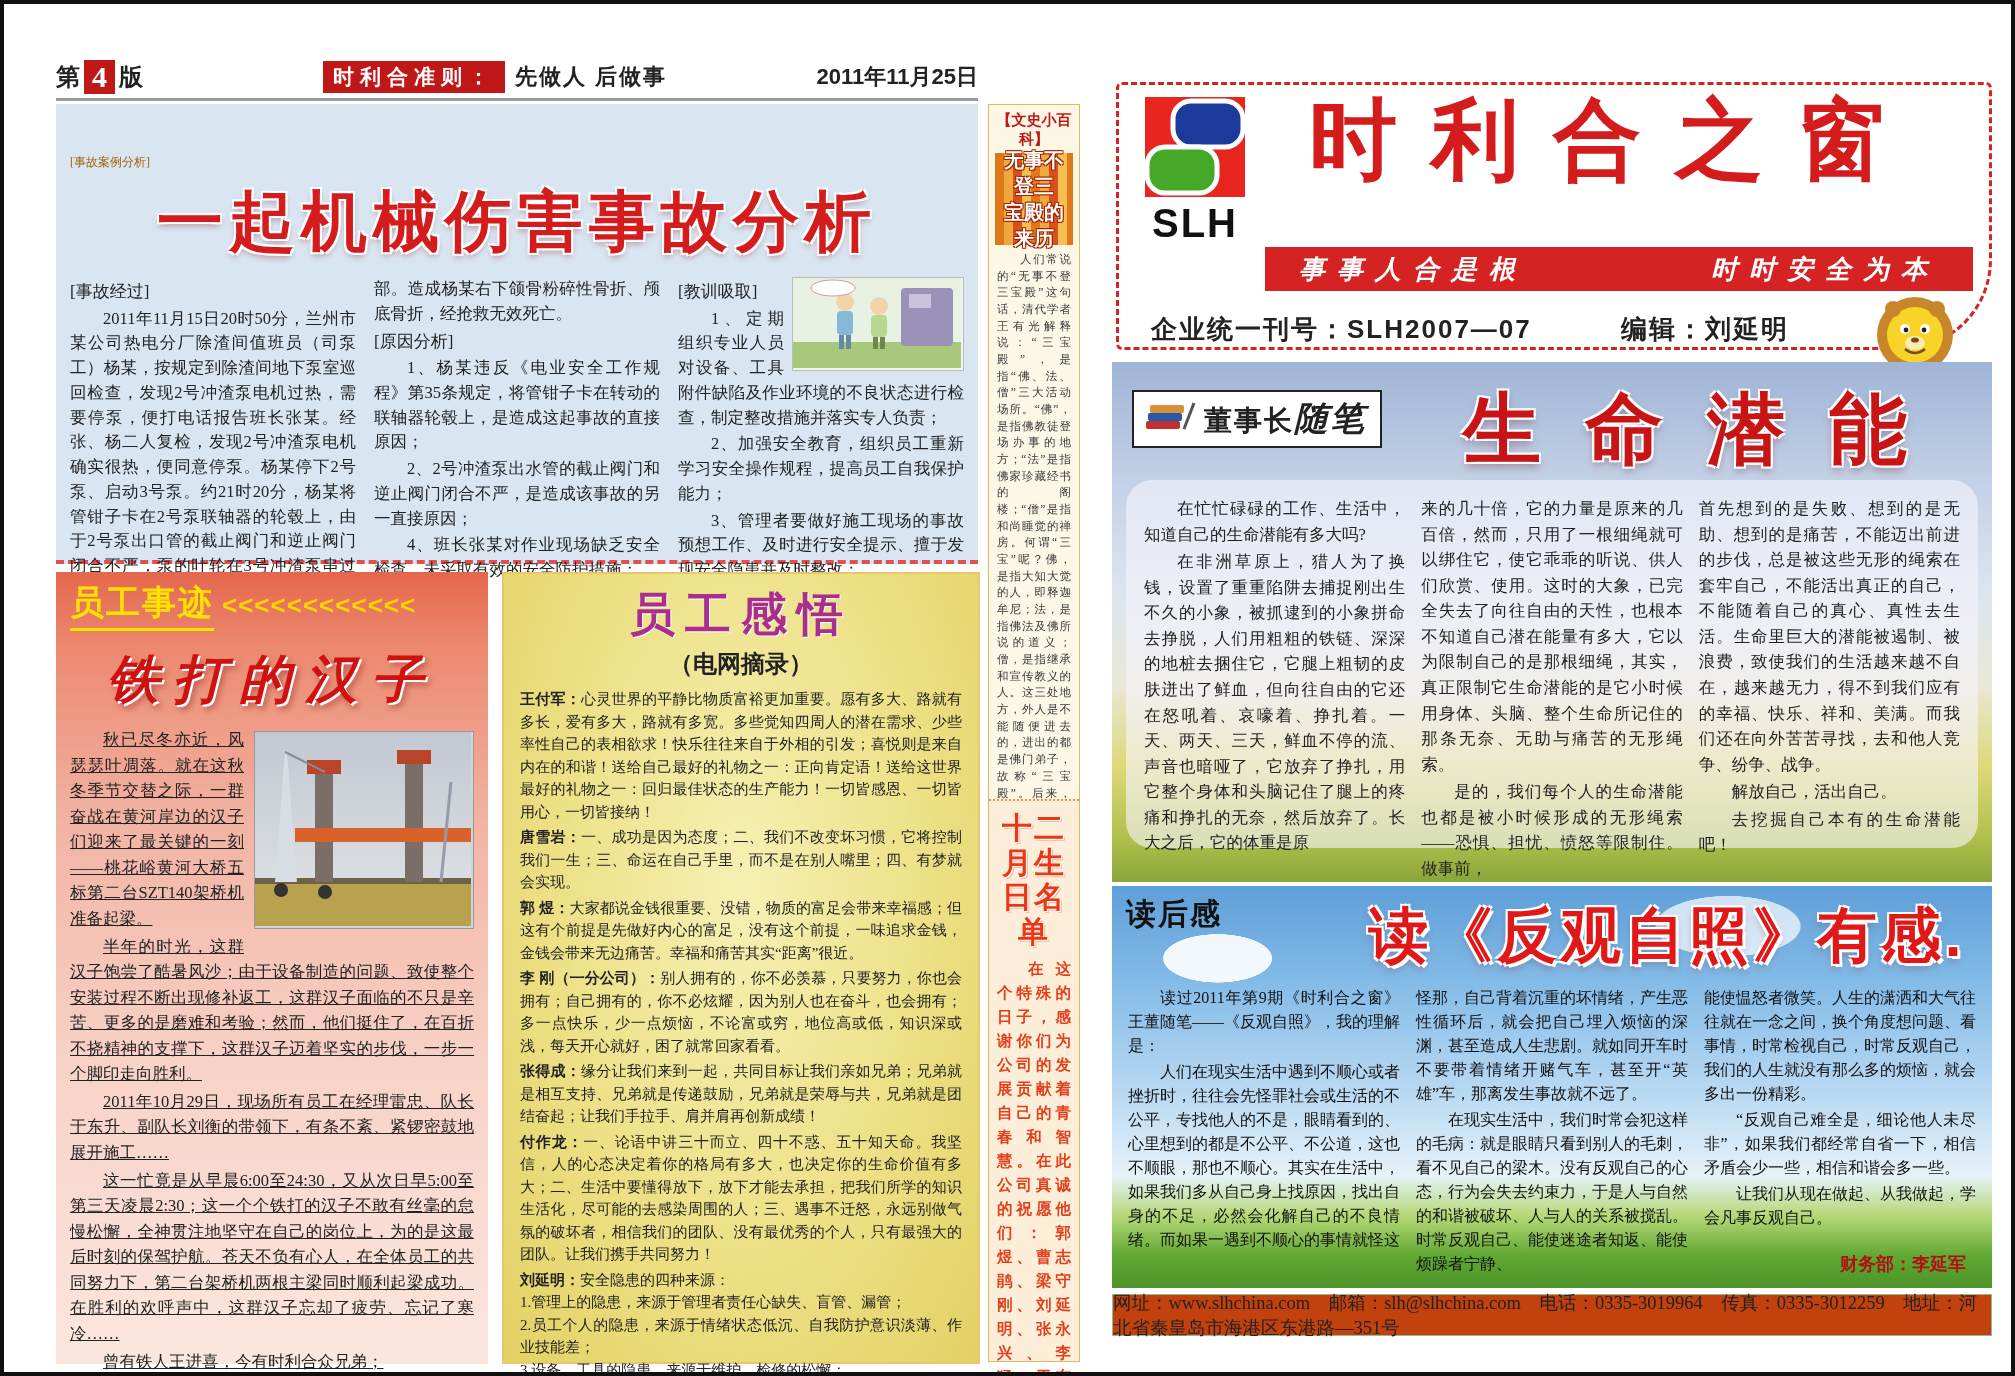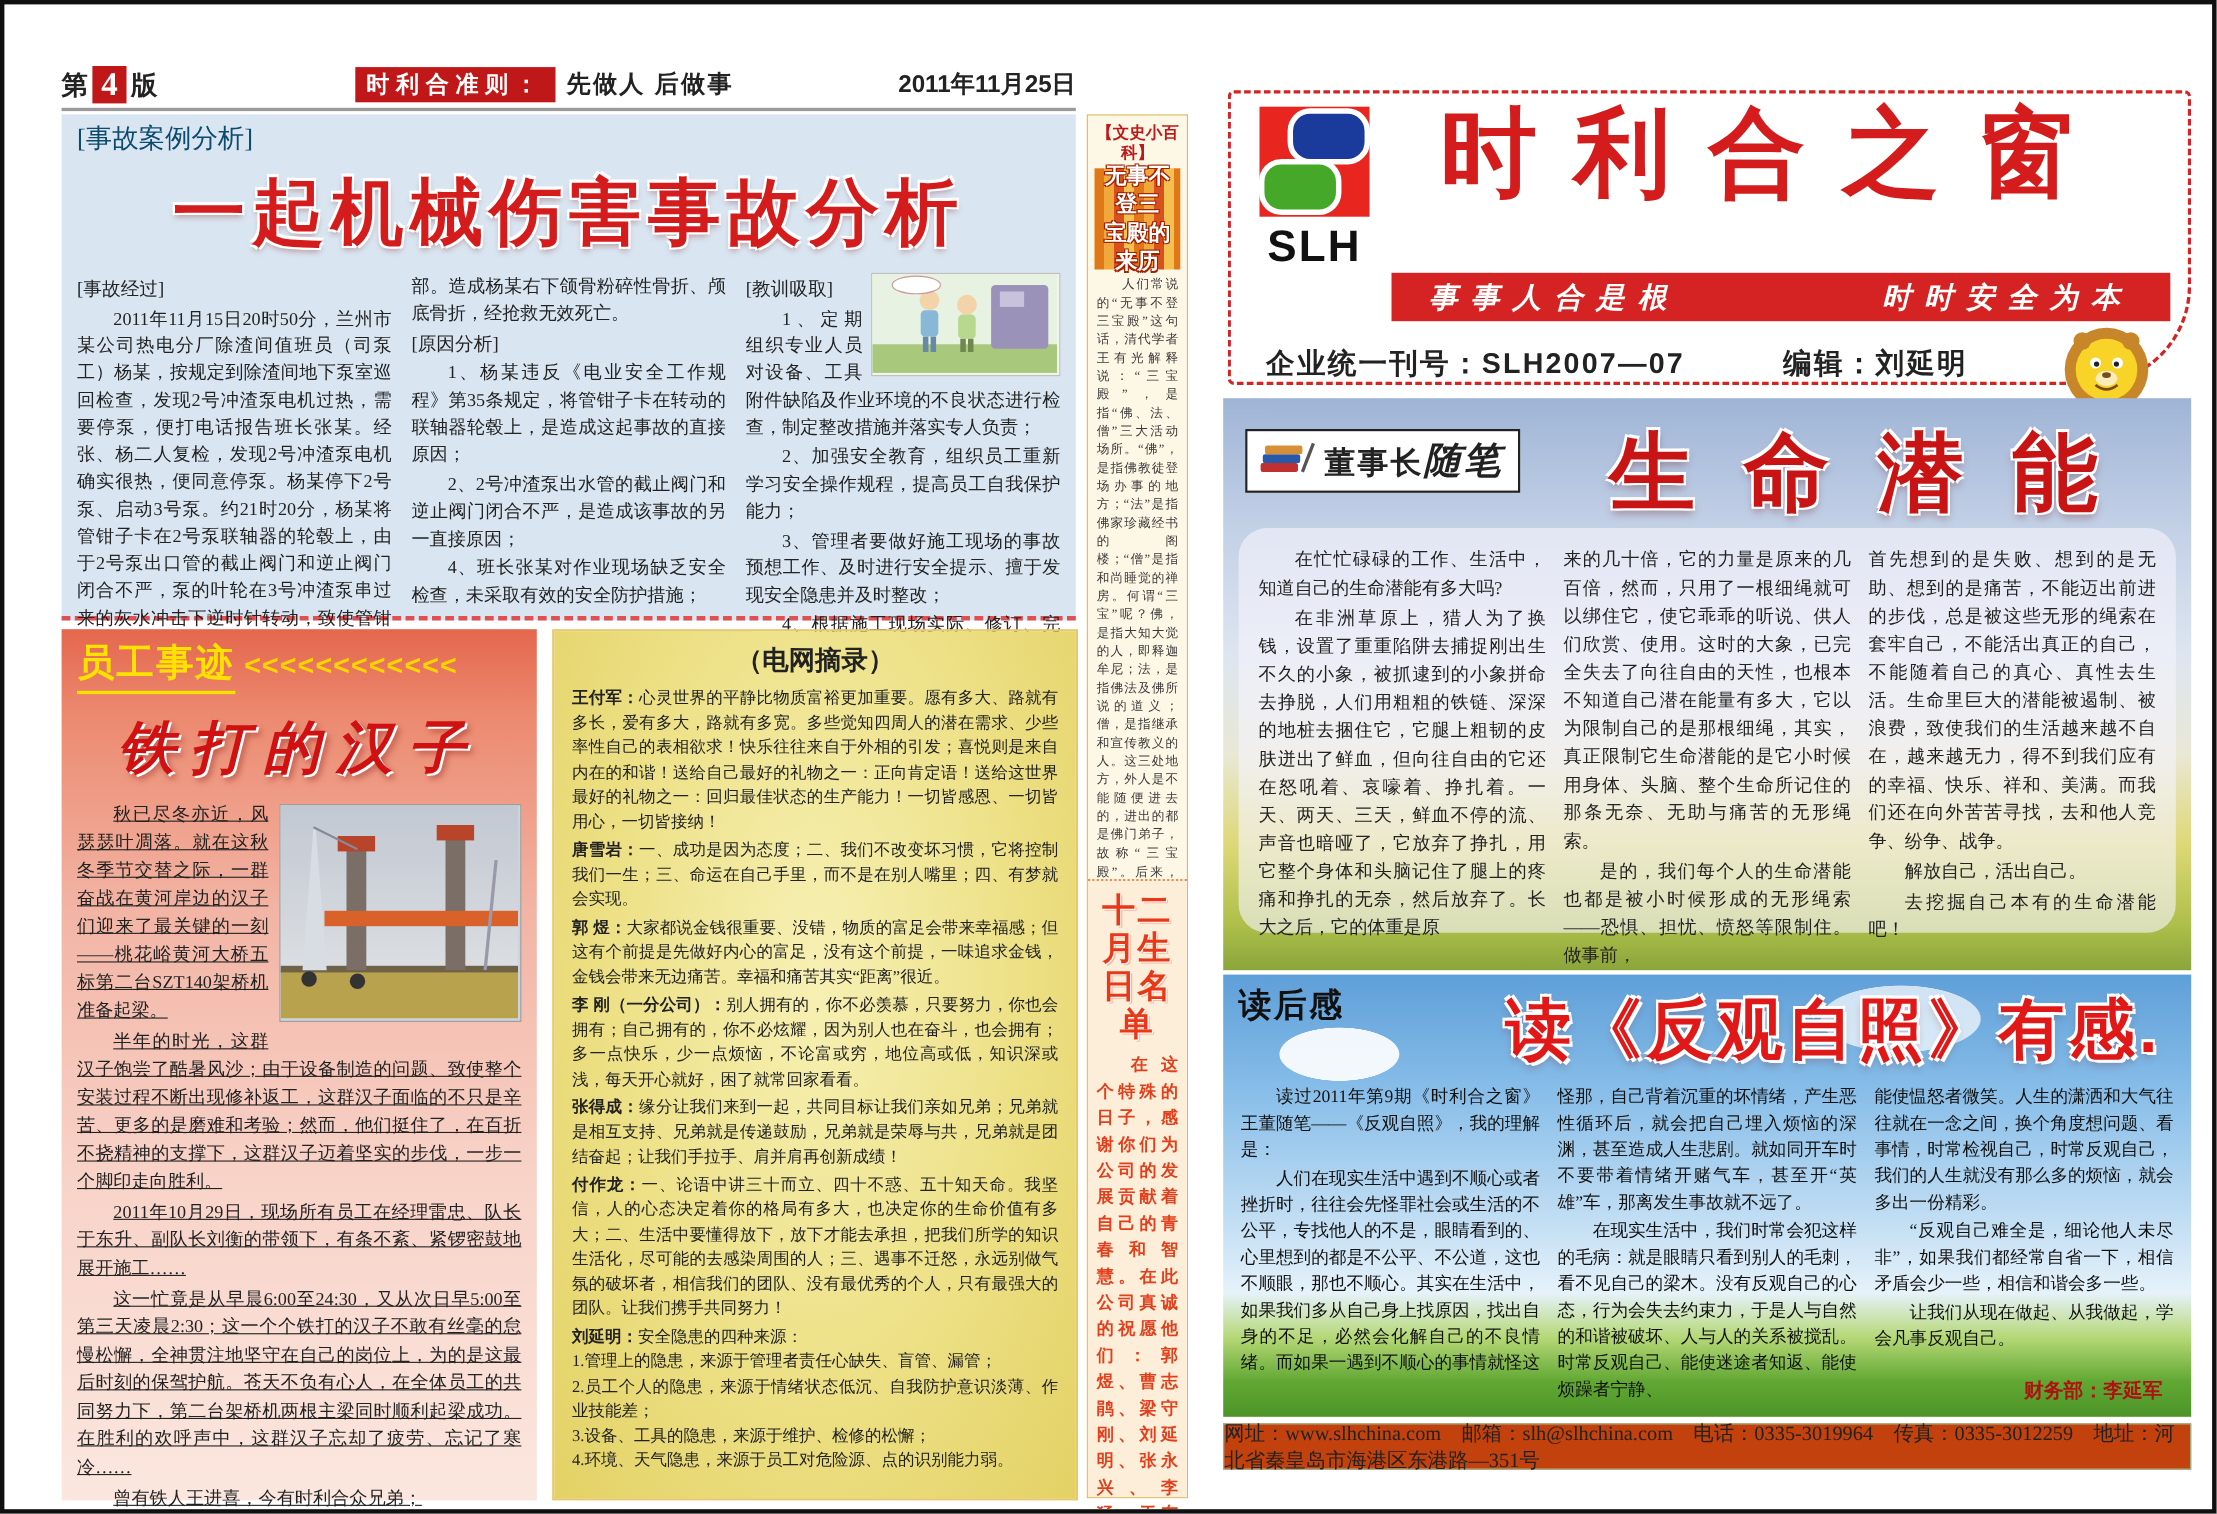--- a/index.html
+++ b/index.html
@@ -12,21 +12,21 @@
   .topbar{left:52px;top:56px;width:922px;height:34px;display:flex;align-items:center;border-bottom:3px solid #9a9a9a;padding-bottom:4px;}
   .edition{display:flex;align-items:center;font-weight:bold;font-size:24px;}
   .edition .num{background:#c01818;color:#fff;font-size:30px;padding:0 8px;margin:0 4px;font-family:"Liberation Serif",serif;}
   .principle{margin-left:180px;display:flex;align-items:center;gap:10px;}
   .principle .lab{background:#c01818;color:#fff;font-weight:bold;font-size:21px;padding:2px 10px;letter-spacing:6px;}
   .principle .txt{font-weight:bold;font-size:22px;letter-spacing:2px;}
   .date{margin-left:auto;font-weight:bold;font-size:22px;}
 
   
   .accident{left:52px;top:100px;width:922px;height:460px;background:#d9e6f2;border-bottom:4px dashed #e05050;box-sizing:border-box;padding:6px 14px;}
-  .sec-label{font-size:24px;color:#0c4a6e;}
+  .sec-label{font-size:12px;color:#a16207;margin-top:44px;}
   .accident-title{text-align:center;font-weight:bold;font-size:66px;letter-spacing:6px;color:#d41c1c;margin:6px 0 10px;
       text-shadow:-2px -2px 0 #fff,2px -2px 0 #fff,-2px 2px 0 #fff,2px 2px 0 #fff,0 4px 6px rgba(120,0,0,.35);}
   .acc-cols{display:flex;gap:18px;}
   .acc-col{flex:1;font-size:16.5px;line-height:1.5;text-align:justify;}
   .acc-head{font-size:17px;margin:2px 0;}
   .acc-col p{margin:0 0 2px;text-indent:2em;}
   .acc-byline{text-align:right;font-weight:bold;font-size:16px;margin-top:6px;font-family:"Liberation Sans",sans-serif;}
   .cartoon{float:right;width:170px;height:92px;margin:0 0 6px 8px;border:1px solid #bbb;background:#eef6ee;}
 
   
@@ -206,20 +206,21 @@
       <p>半年的时光，这群汉子饱尝了酷暑风沙；由于设备制造的问题、致使整个安装过程不断出现修补返工，这群汉子面临的不只是辛苦、更多的是磨难和考验；然而，他们挺住了，在百折不挠精神的支撑下，这群汉子迈着坚实的步伐，一步一个脚印走向胜利。</p>
       <p>2011年10月29日，现场所有员工在经理雷忠、队长于东升、副队长刘衡的带领下，有条不紊、紧锣密鼓地展开施工……</p>
       <p>这一忙竟是从早晨6:00至24:30，又从次日早5:00至第三天凌晨2:30；这一个个铁打的汉子不敢有丝毫的怠慢松懈，全神贯注地坚守在自己的岗位上，为的是这最后时刻的保驾护航。苍天不负有心人，在全体员工的共同努力下，第二台架桥机两根主梁同时顺利起梁成功。在胜利的欢呼声中，这群汉子忘却了疲劳、忘记了寒冷……</p>
       <p>曾有铁人王进喜，今有时利合众兄弟；</p>
 
     </div>
 
   </div>
 
   <div class="abs thoughts">
+    <div class="thoughts-title sans">员工感悟</div>
     <div class="thoughts-sub">（电网摘录）</div>
     <div class="quote"><span class="qn">王付军：</span><span class="qt">心灵世界的平静比物质富裕更加重要。愿有多大、路就有多长，爱有多大，路就有多宽。多些觉知四周人的潜在需求、少些率性自己的表相欲求！快乐往往来自于外相的引发；喜悦则是来自内在的和谐！送给自己最好的礼物之一：正向肯定语！送给这世界最好的礼物之一：回归最佳状态的生产能力！一切皆感恩、一切皆用心，一切皆接纳！</span></div>
     <div class="quote"><span class="qn">唐雪岩：</span><span class="qt">一、成功是因为态度；二、我们不改变坏习惯，它将控制我们一生；三、命运在自己手里，而不是在别人嘴里；四、有梦就会实现。</span></div>
     <div class="quote"><span class="qn">郭 煜：</span><span class="qt">大家都说金钱很重要、没错，物质的富足会带来幸福感；但这有个前提是先做好内心的富足，没有这个前提，一味追求金钱，金钱会带来无边痛苦。幸福和痛苦其实“距离”很近。</span></div>
     <div class="quote"><span class="qn">李 刚（一分公司）：</span><span class="qt">别人拥有的，你不必羡慕，只要努力，你也会拥有；自己拥有的，你不必炫耀，因为别人也在奋斗，也会拥有；多一点快乐，少一点烦恼，不论富或穷，地位高或低，知识深或浅，每天开心就好，困了就常回家看看。</span></div>
     <div class="quote"><span class="qn">张得成：</span><span class="qt">缘分让我们来到一起，共同目标让我们亲如兄弟；兄弟就是相互支持、兄弟就是传递鼓励，兄弟就是荣辱与共，兄弟就是团结奋起；让我们手拉手、肩并肩再创新成绩！</span></div>
     <div class="quote"><span class="qn">付作龙：</span><span class="qt">一、论语中讲三十而立、四十不惑、五十知天命。我坚信，人的心态决定着你的格局有多大，也决定你的生命价值有多大；二、生活中要懂得放下，放下才能去承担，把我们所学的知识生活化，尽可能的去感染周围的人；三、遇事不迁怒，永远别做气氛的破坏者，相信我们的团队、没有最优秀的个人，只有最强大的团队。让我们携手共同努力！</span></div>
     <div class="quote"><span class="qn">刘延明：</span><span class="qt">安全隐患的四种来源：
 1.管理上的隐患，来源于管理者责任心缺失、盲管、漏管；
 2.员工个人的隐患，来源于情绪状态低沉、自我防护意识淡薄、作业技能差；

